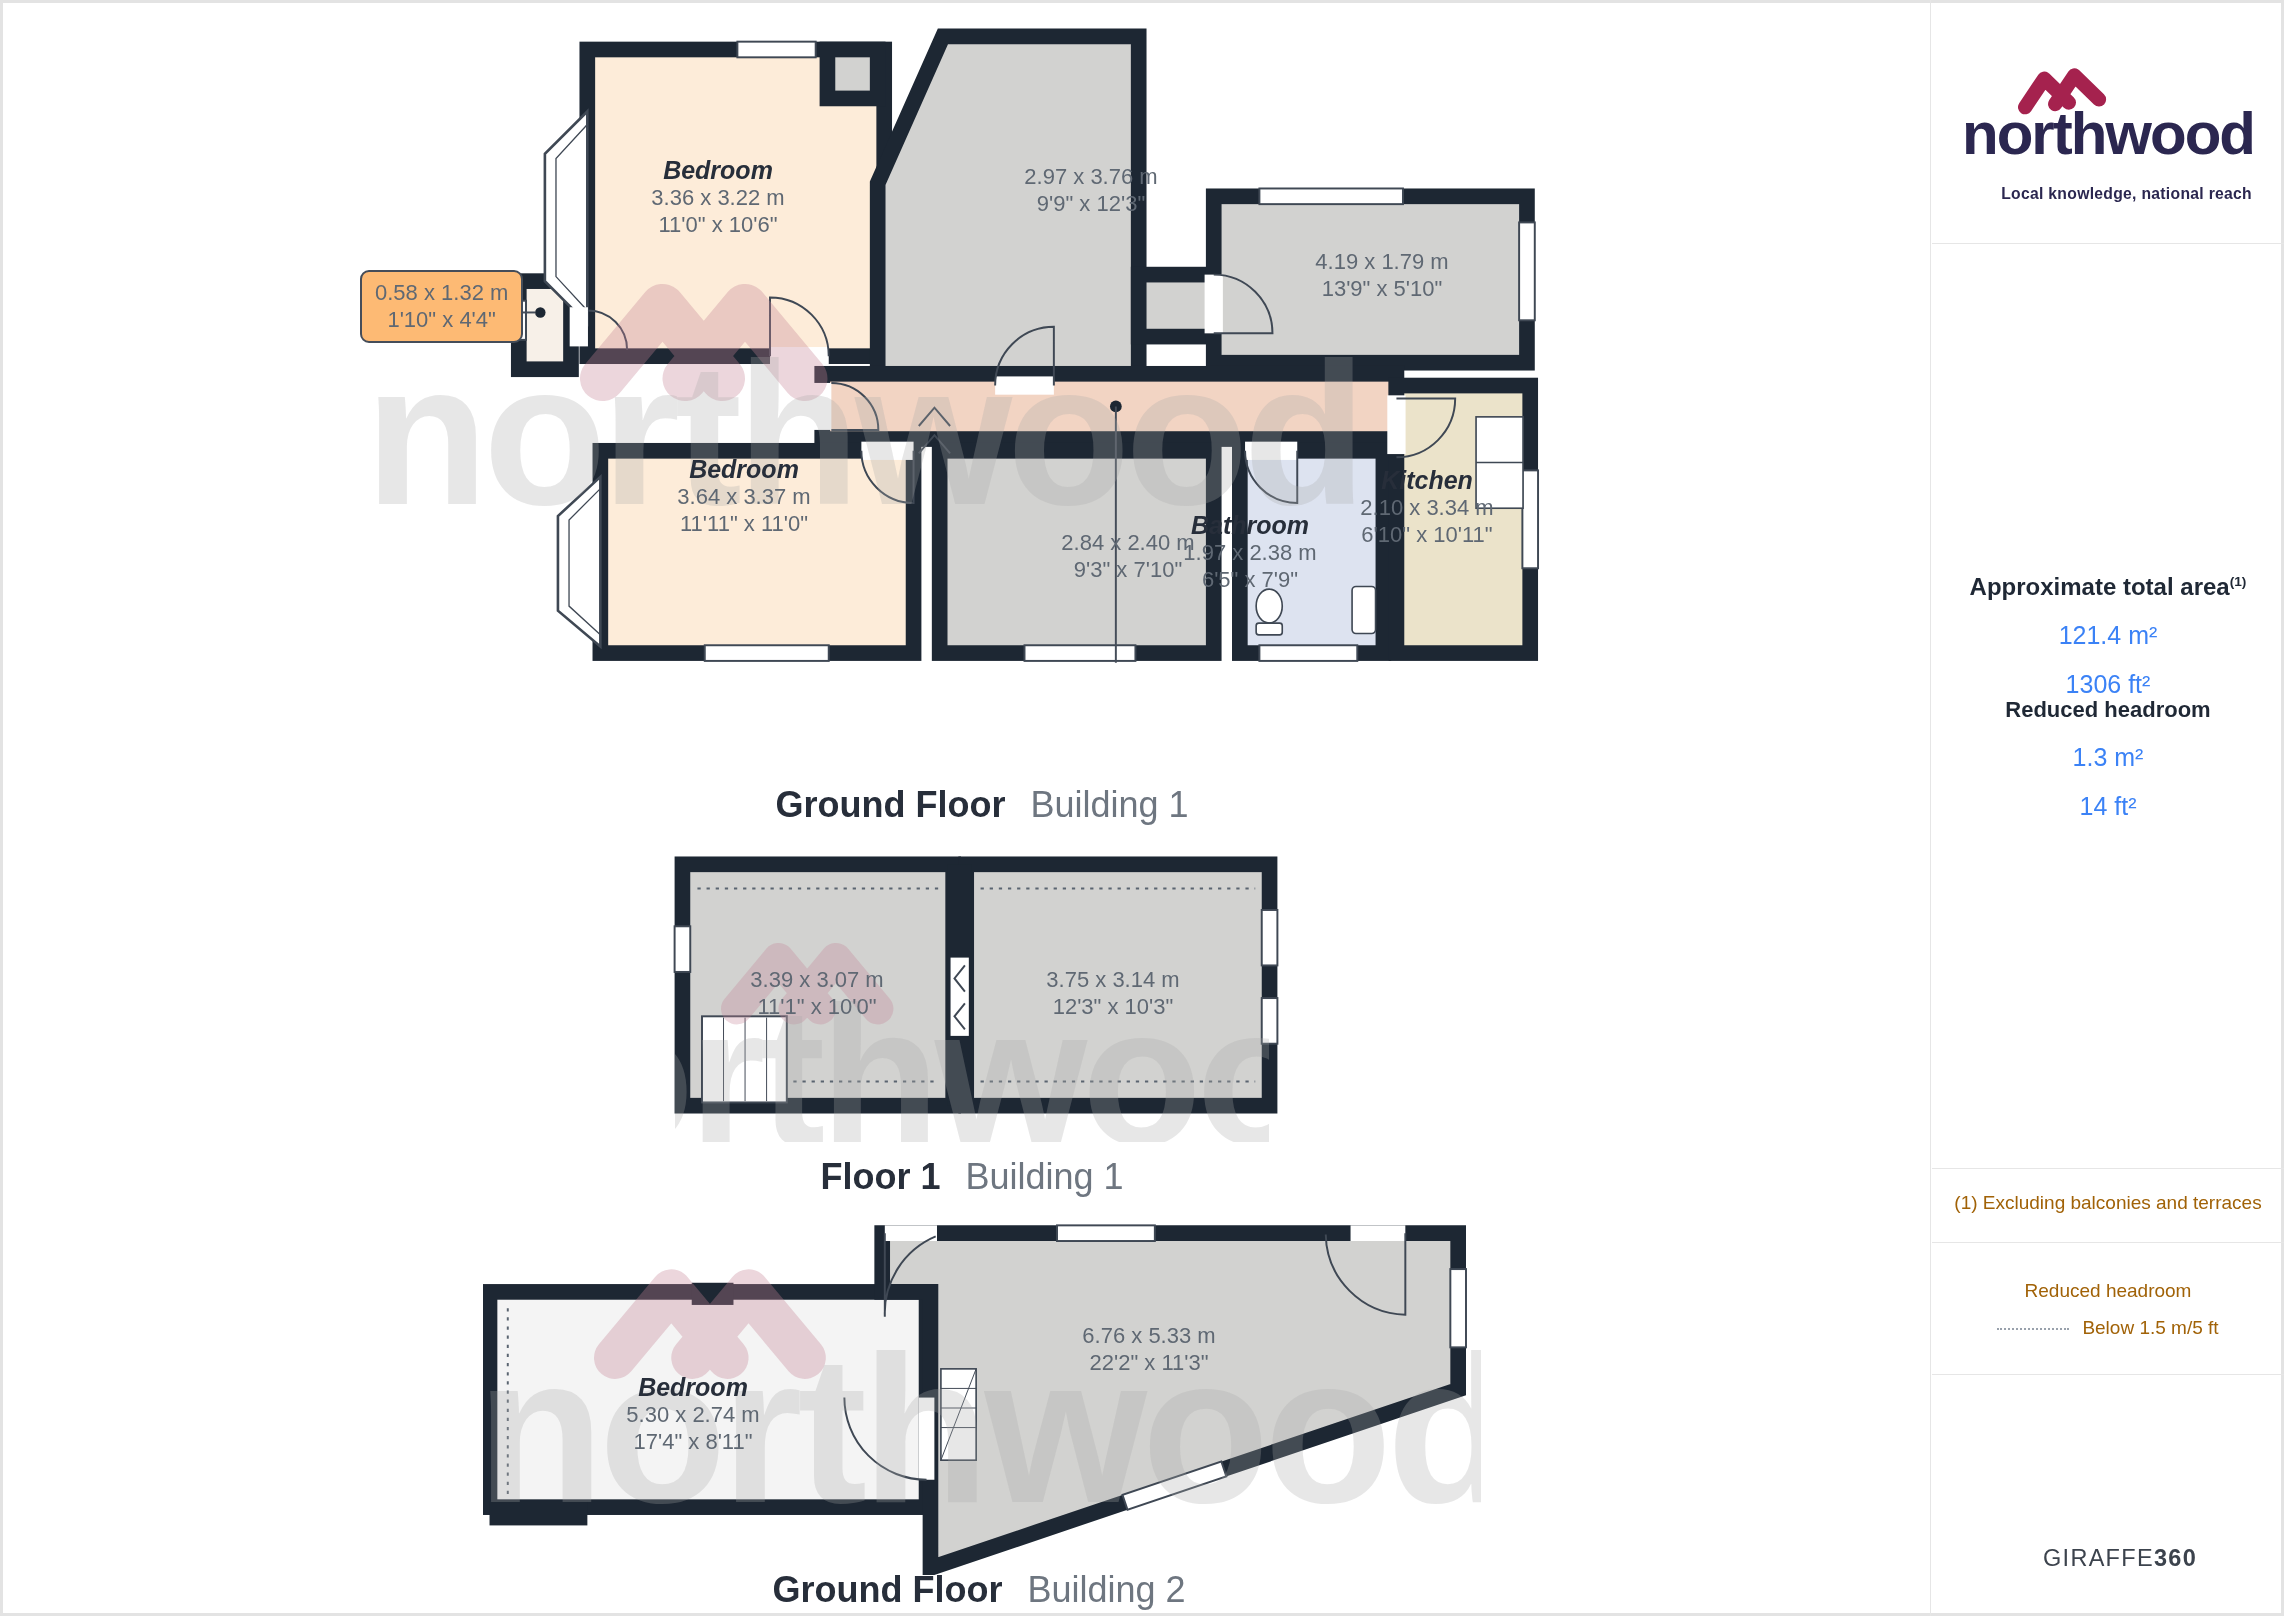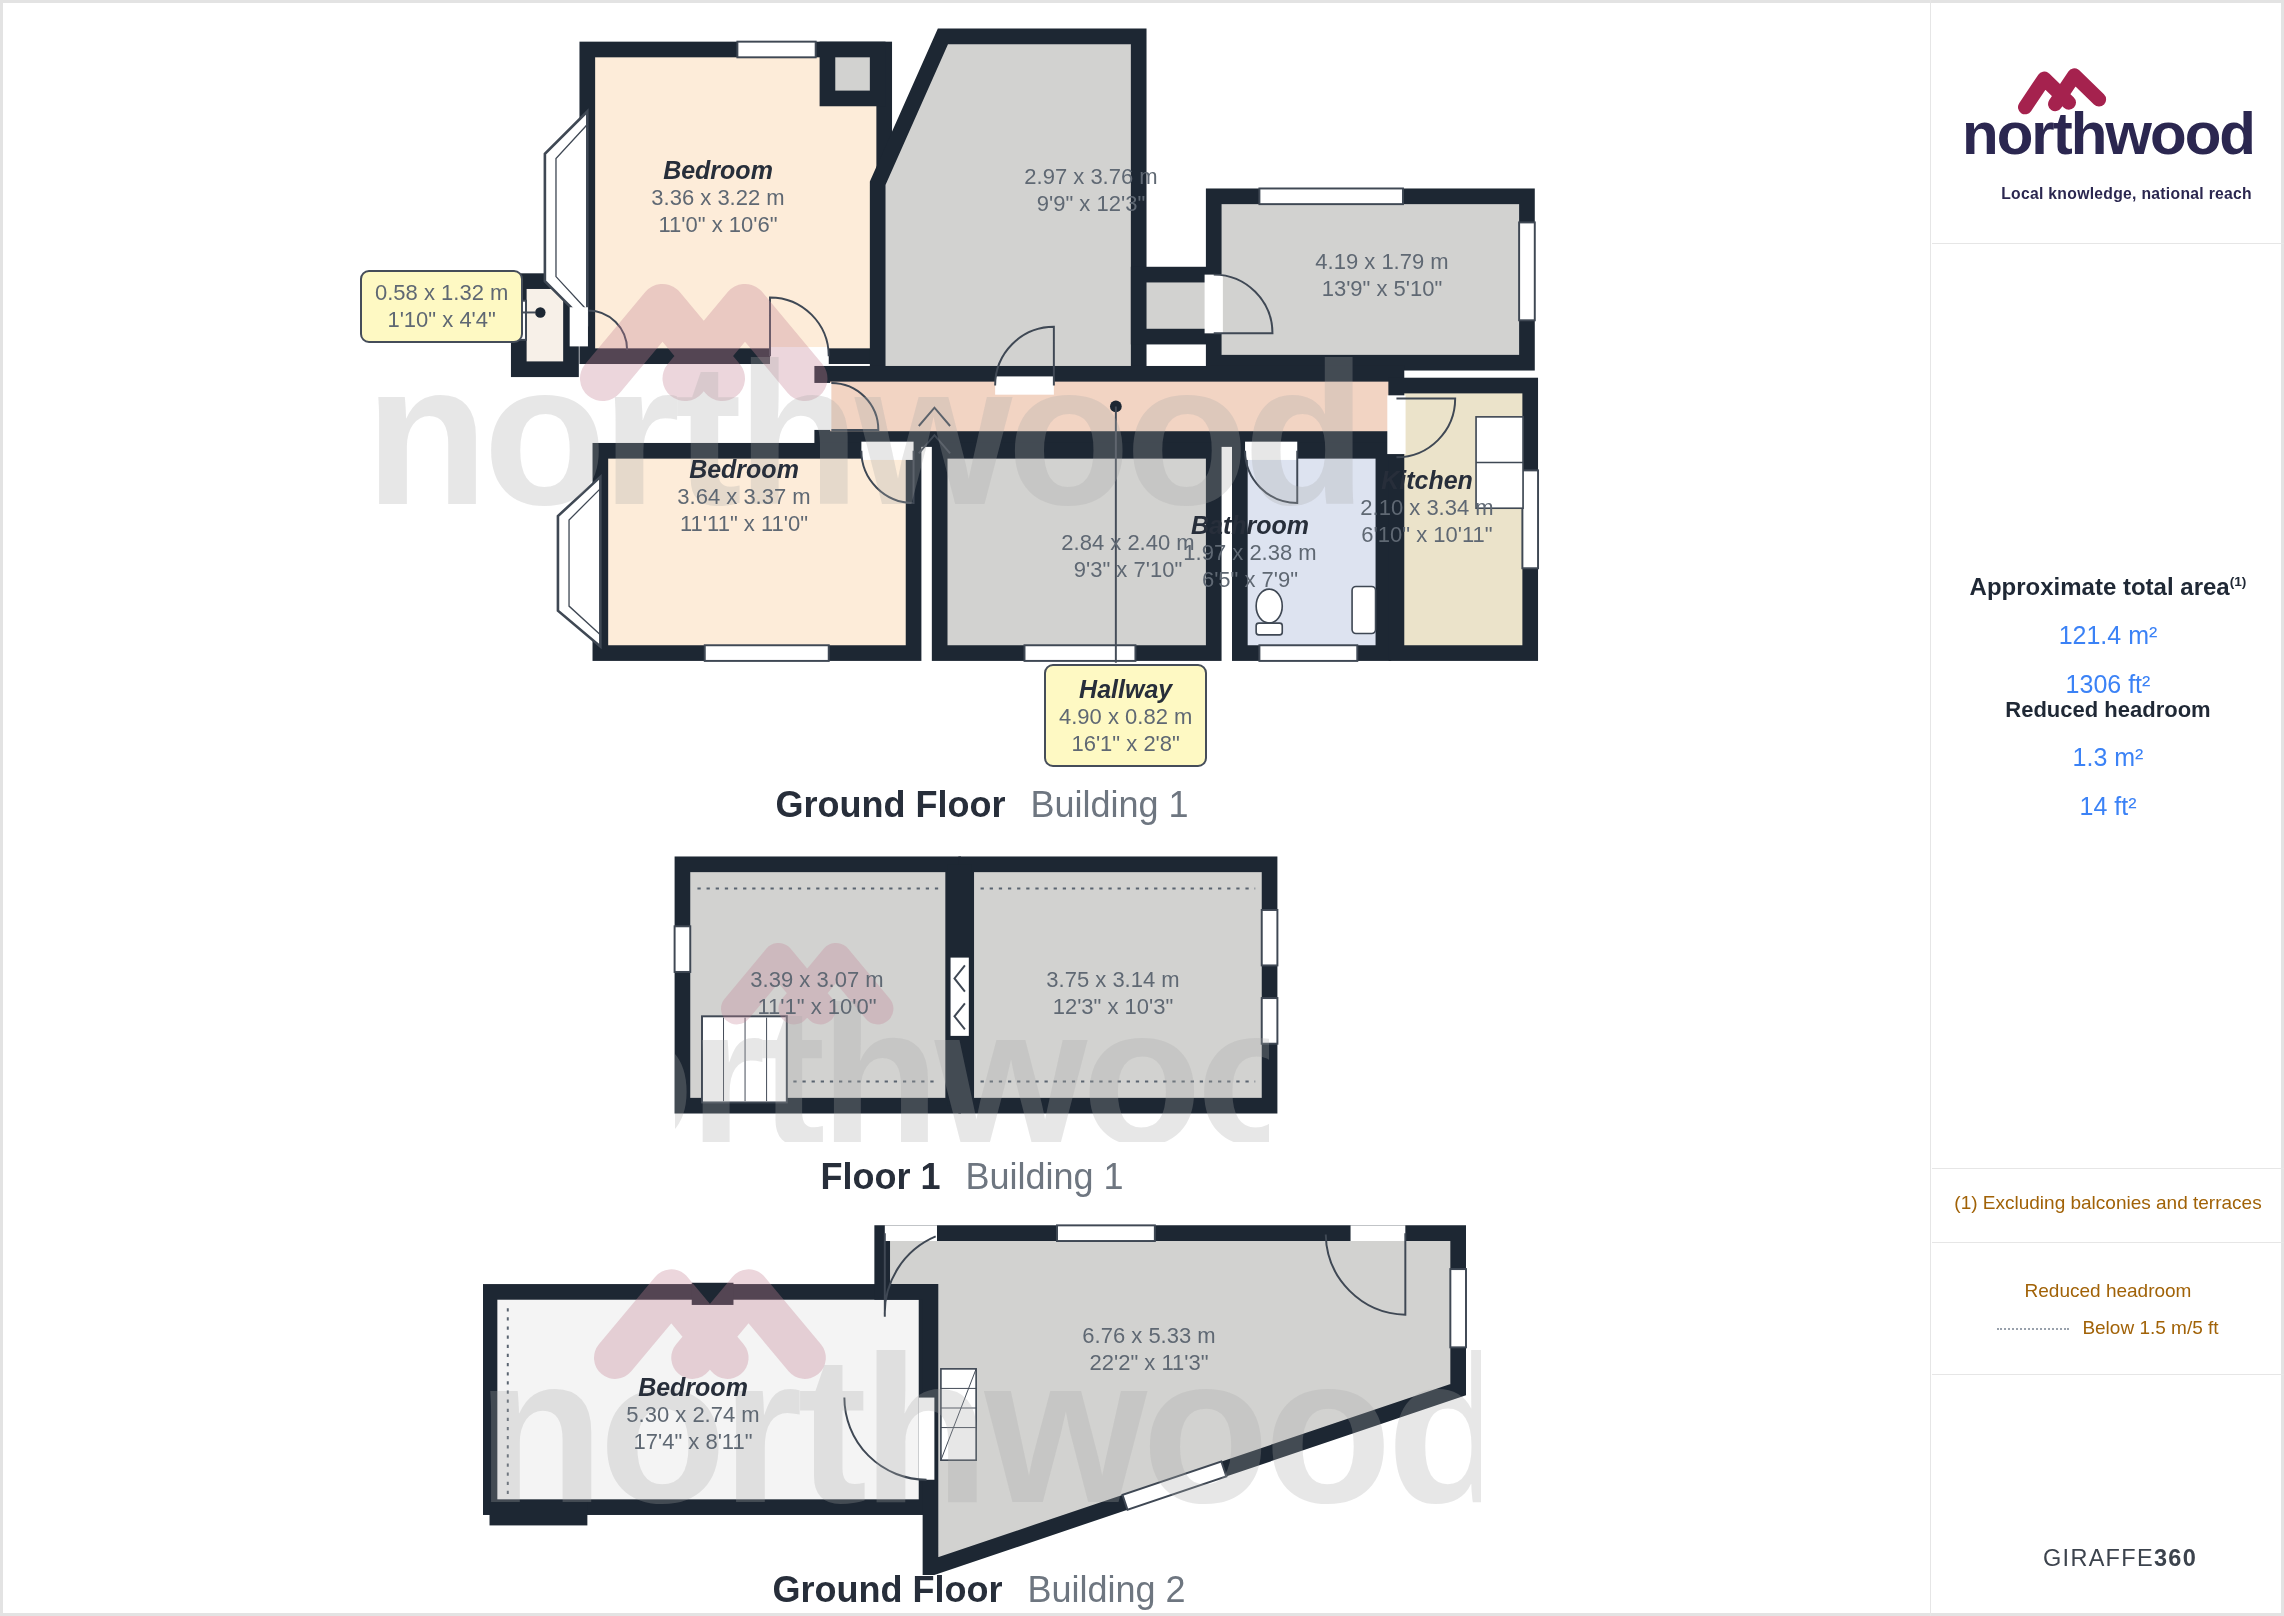--- a/index.html
+++ b/index.html
@@ -5,21 +5,21 @@
   html,body{margin:0;padding:0;background:#ffffff;}
   #stage{position:relative;width:2284px;height:1616px;background:#ffffff;overflow:hidden;
          font-family:"Liberation Sans","DejaVu Sans",sans-serif;color:#2a3140;}
   .frame{position:absolute;inset:0;border:3.3px solid #e3e3e3;pointer-events:none;}
   .abs{position:absolute;}
   
   .room-label{position:absolute;transform:translateX(-50%);text-align:center;white-space:nowrap;z-index:30;}
   .rname{font-size:25px;font-weight:bold;color:#272e3a;line-height:1.2;font-style:italic;}
   .rdims{font-size:22px;color:#5f6873;line-height:1.22;}
   
-  .callout{position:absolute;background:#fef9c3;border:2px solid #454d59;border-radius:9px;
+  .callout{position:absolute;background:#fdba74;border:2px solid #454d59;border-radius:9px;
            padding:7.8px 13px;text-align:center;white-space:nowrap;z-index:35;}
   
   .caption{position:absolute;transform:translateX(-50%);white-space:nowrap;font-size:36px;z-index:30;}
   .caption .bold{font-weight:bold;color:#272e3a;}
   .caption .light{color:#6e7680;margin-left:25px;}
   
   .side-divider{position:absolute;left:1932px;width:352px;height:0;border-top:1.3px solid #e6e6e6;}
   .side-rule{position:absolute;left:1930px;top:0;width:0;height:1616px;border-left:1.3px solid #e6e6e6;}
   .side-block{position:absolute;left:1932px;width:352px;text-align:center;}
   .s-title{font-size:24px;font-weight:bold;color:#1f2835;}
@@ -250,25 +250,20 @@
   </div>
   <div class="room-label" style="left:1149px;top:1323px">
     <div class="rdims">6.76 x 5.33 m</div>
     <div class="rdims">22'2" x 11'3"</div>
   </div>
 
   <div class="callout" style="left:360px;top:270px;">
     <div class="rdims">0.58 x 1.32 m</div>
     <div class="rdims">1'10" x 4'4"</div>
   </div>
-  <div class="callout" style="left:1044px;top:664px;">
-    <div class="rname">Hallway</div>
-    <div class="rdims">4.90 x 0.82 m</div>
-    <div class="rdims">16'1" x 2'8"</div>
-  </div>
 
   <div class="caption" style="left:982px;top:784px">
     <span class="bold">Ground Floor</span><span class="light">Building 1</span>
   </div>
   <div class="caption" style="left:972px;top:1156px">
     <span class="bold">Floor 1</span><span class="light">Building 1</span>
   </div>
   <div class="caption" style="left:979px;top:1569px">
     <span class="bold">Ground Floor</span><span class="light">Building 2</span>
   </div>

